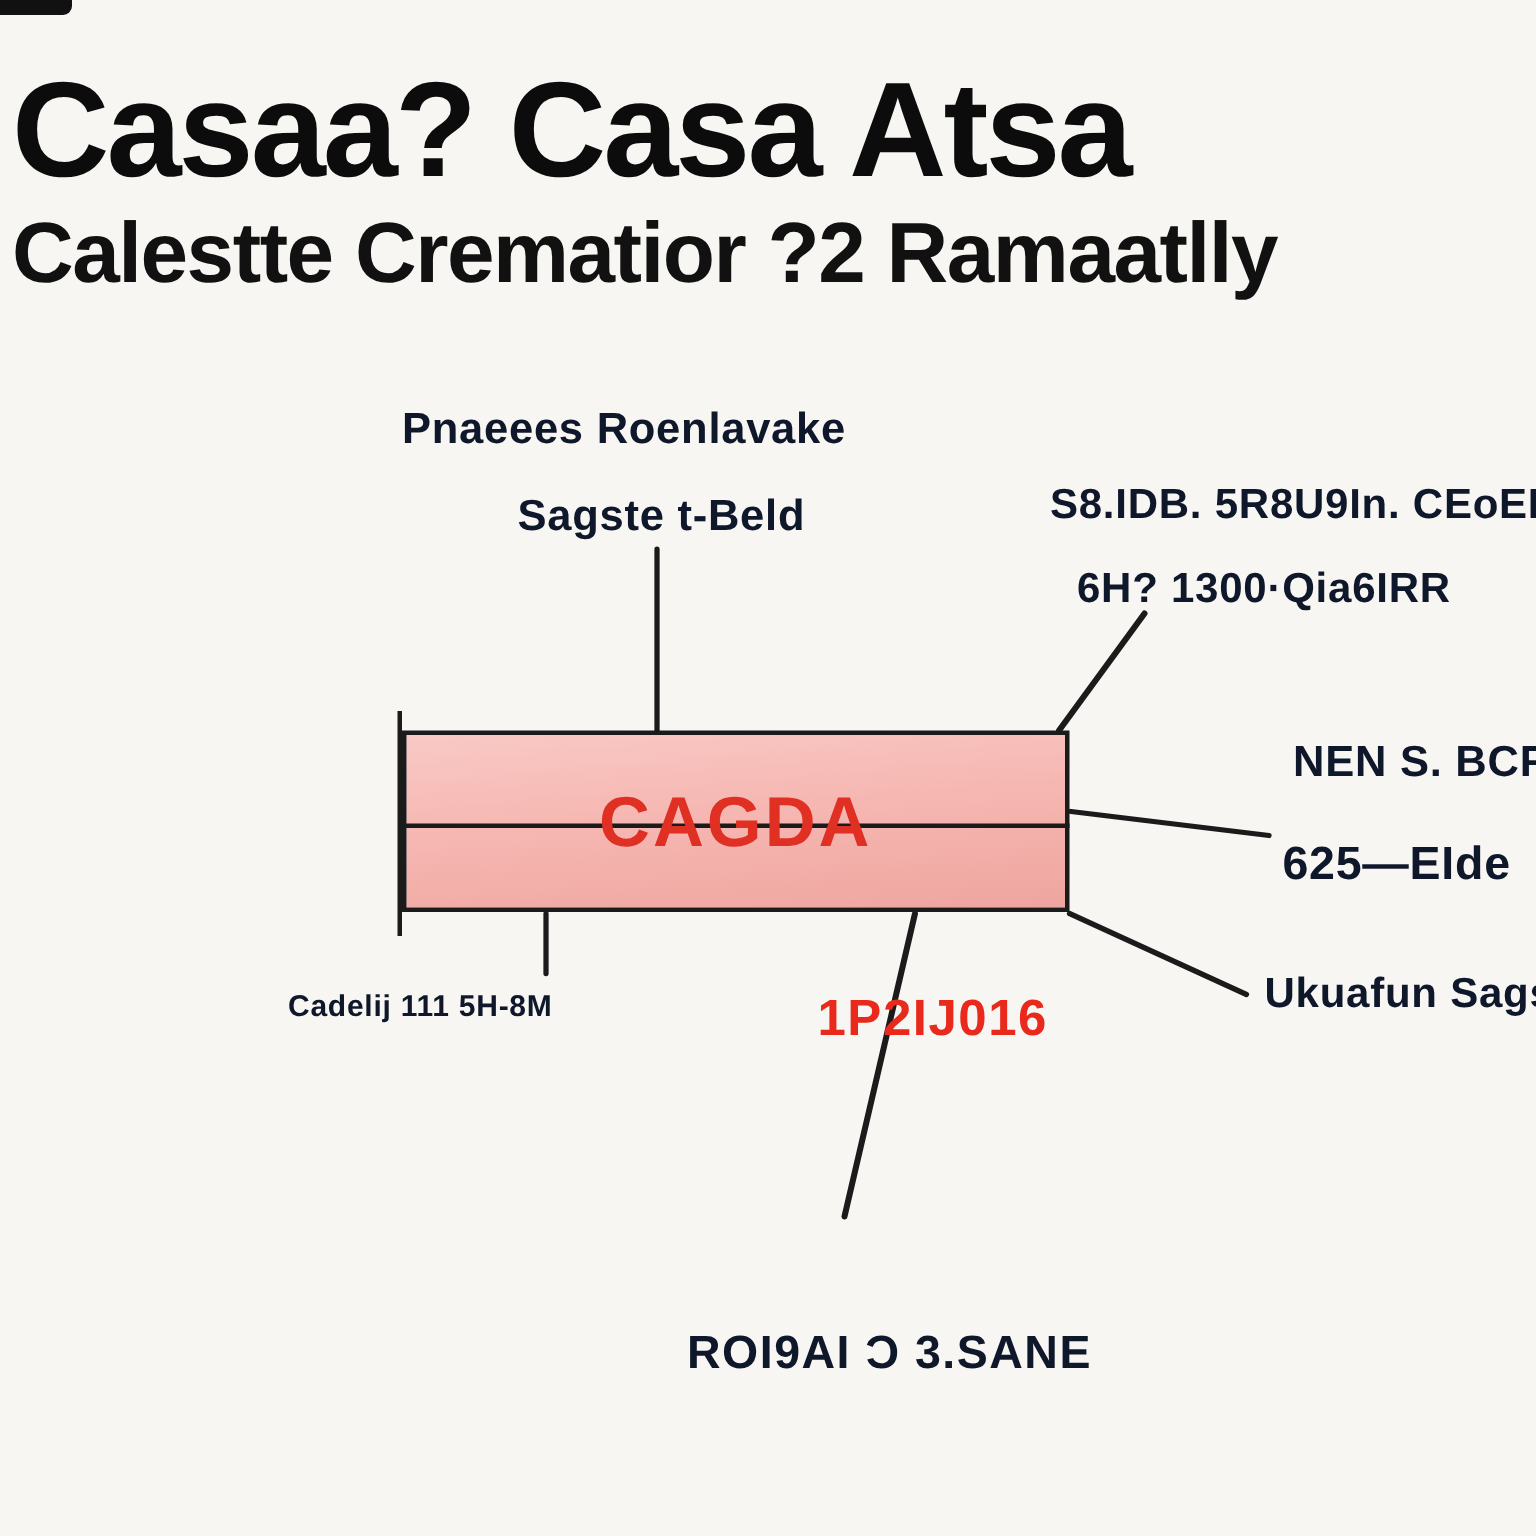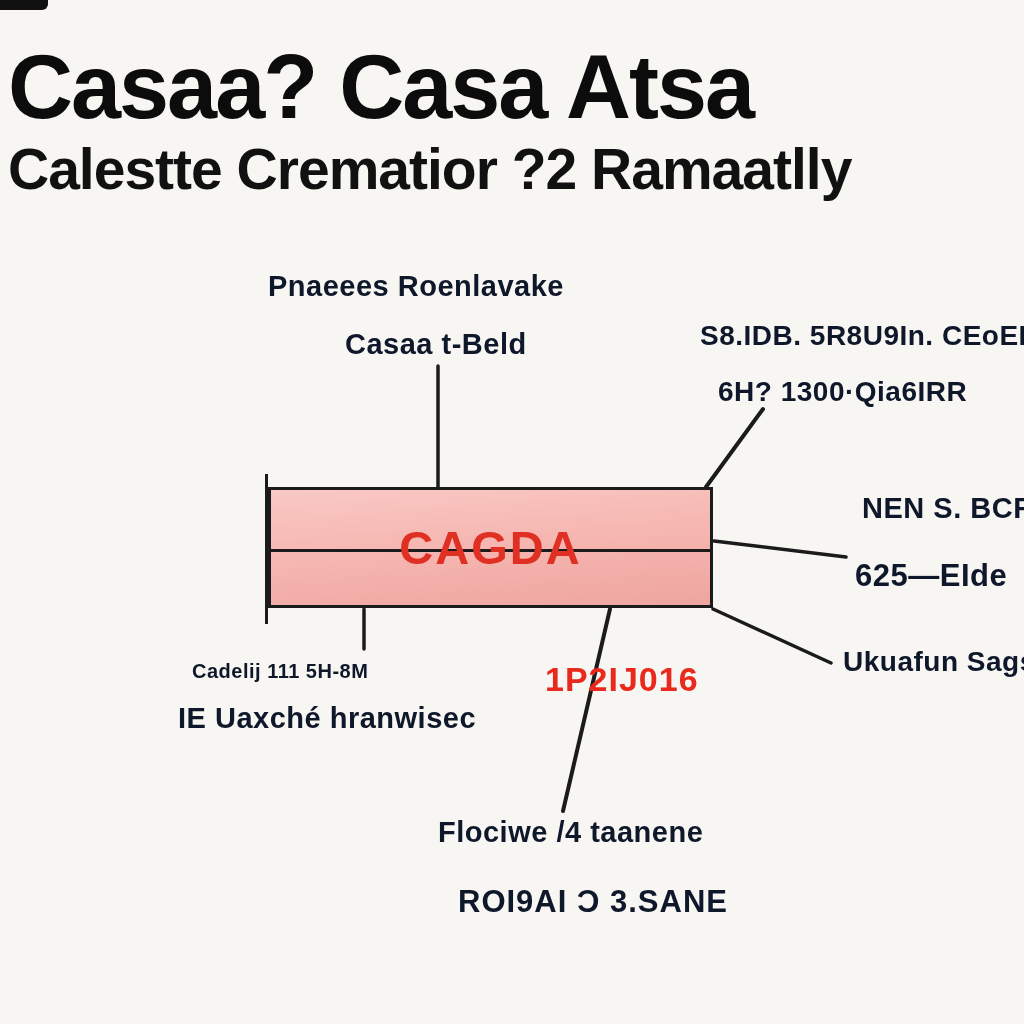--- a/index.html
+++ b/index.html
@@ -85,24 +85,22 @@
   </svg>
 
   <div class="abs axis-line"></div>
   <div class="abs box"></div>
   <div class="abs box-divider"></div>
   <div class="abs box-label">CAGDA</div>
 
   <div class="abs box-value">1P2IJ016</div>
 
   <div class="abs lbl lbl-tl1">Pnaeees Roenlavake</div>
-  <div class="abs lbl lbl-tl2">Casaa t-Beld</div>
+  <div class="abs lbl lbl-tl2">Sagste t-Beld</div>
   <div class="abs lbl lbl-tr1">S8.IDB. 5R8U9In. CEoED</div>
   <div class="abs lbl lbl-tr2">6H? 1300·Qia6IRR</div>
   <div class="abs lbl lbl-r1">NEN S. BCF</div>
   <div class="abs lbl lbl-r2">625—EIde</div>
   <div class="abs lbl lbl-r3">Ukuafun Sagste</div>
   <div class="abs lbl lbl-bl1">Cadelij 111 5H-8M</div>
-  <div class="abs lbl lbl-bl2">IE Uaxché hranwisec</div>
-  <div class="abs lbl lbl-b1">Flociwe /4 taanene</div>
   <div class="abs lbl lbl-b2">ROI9AI Ɔ 3.SANE</div>
 
 </div>
 
 </body></html>

